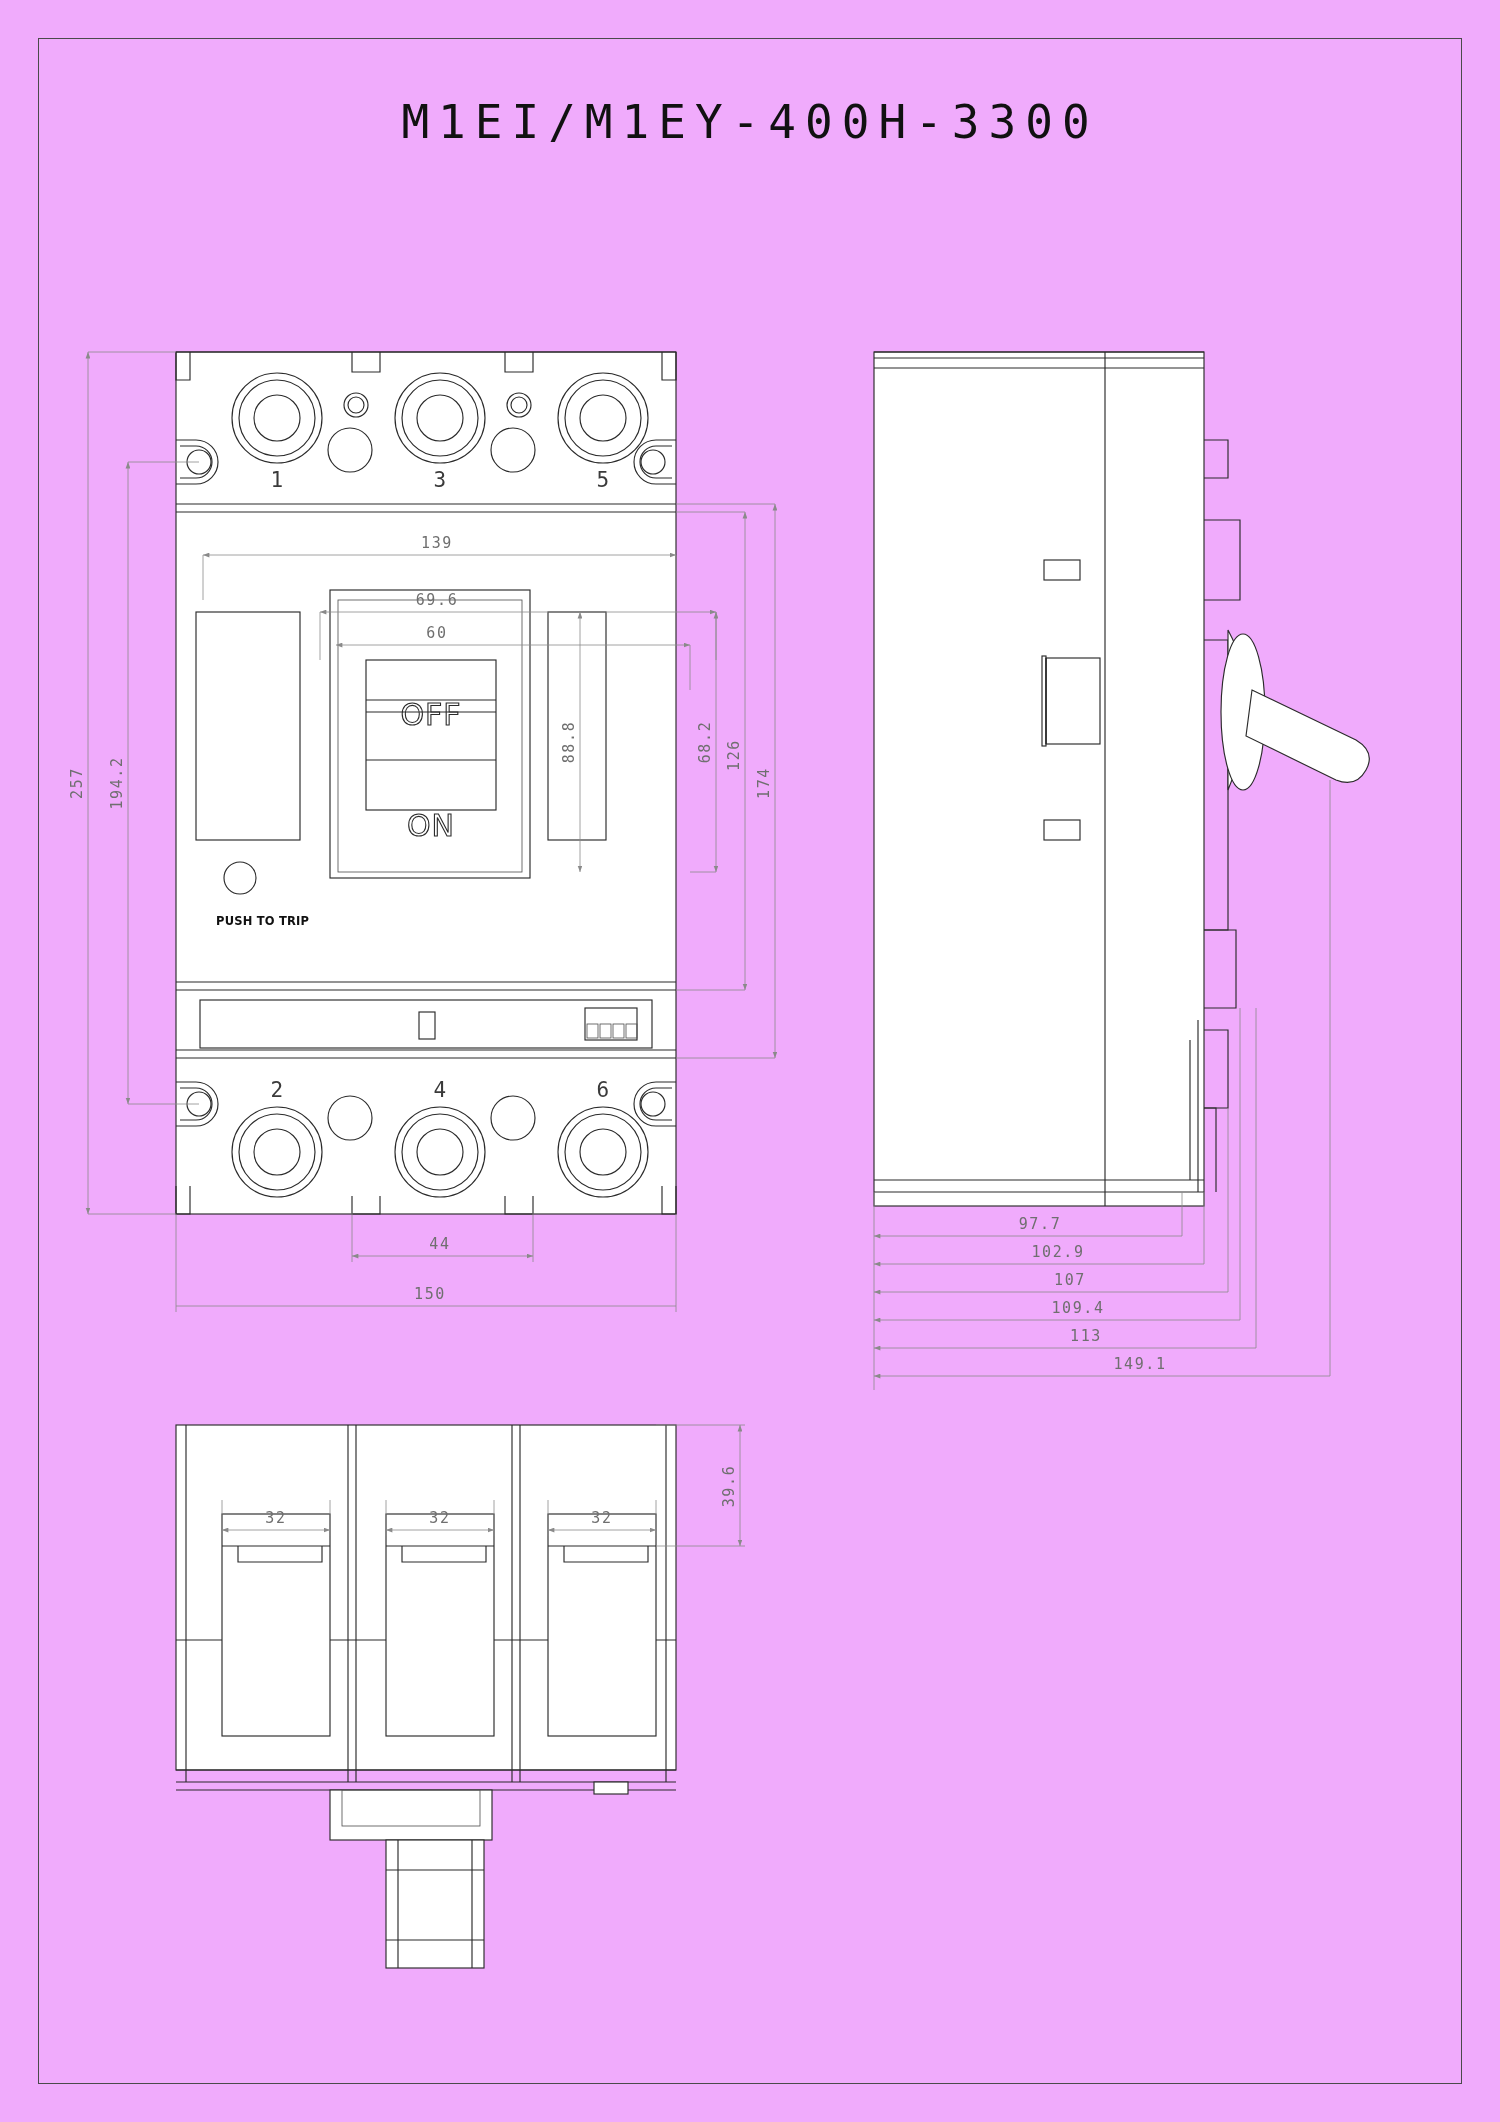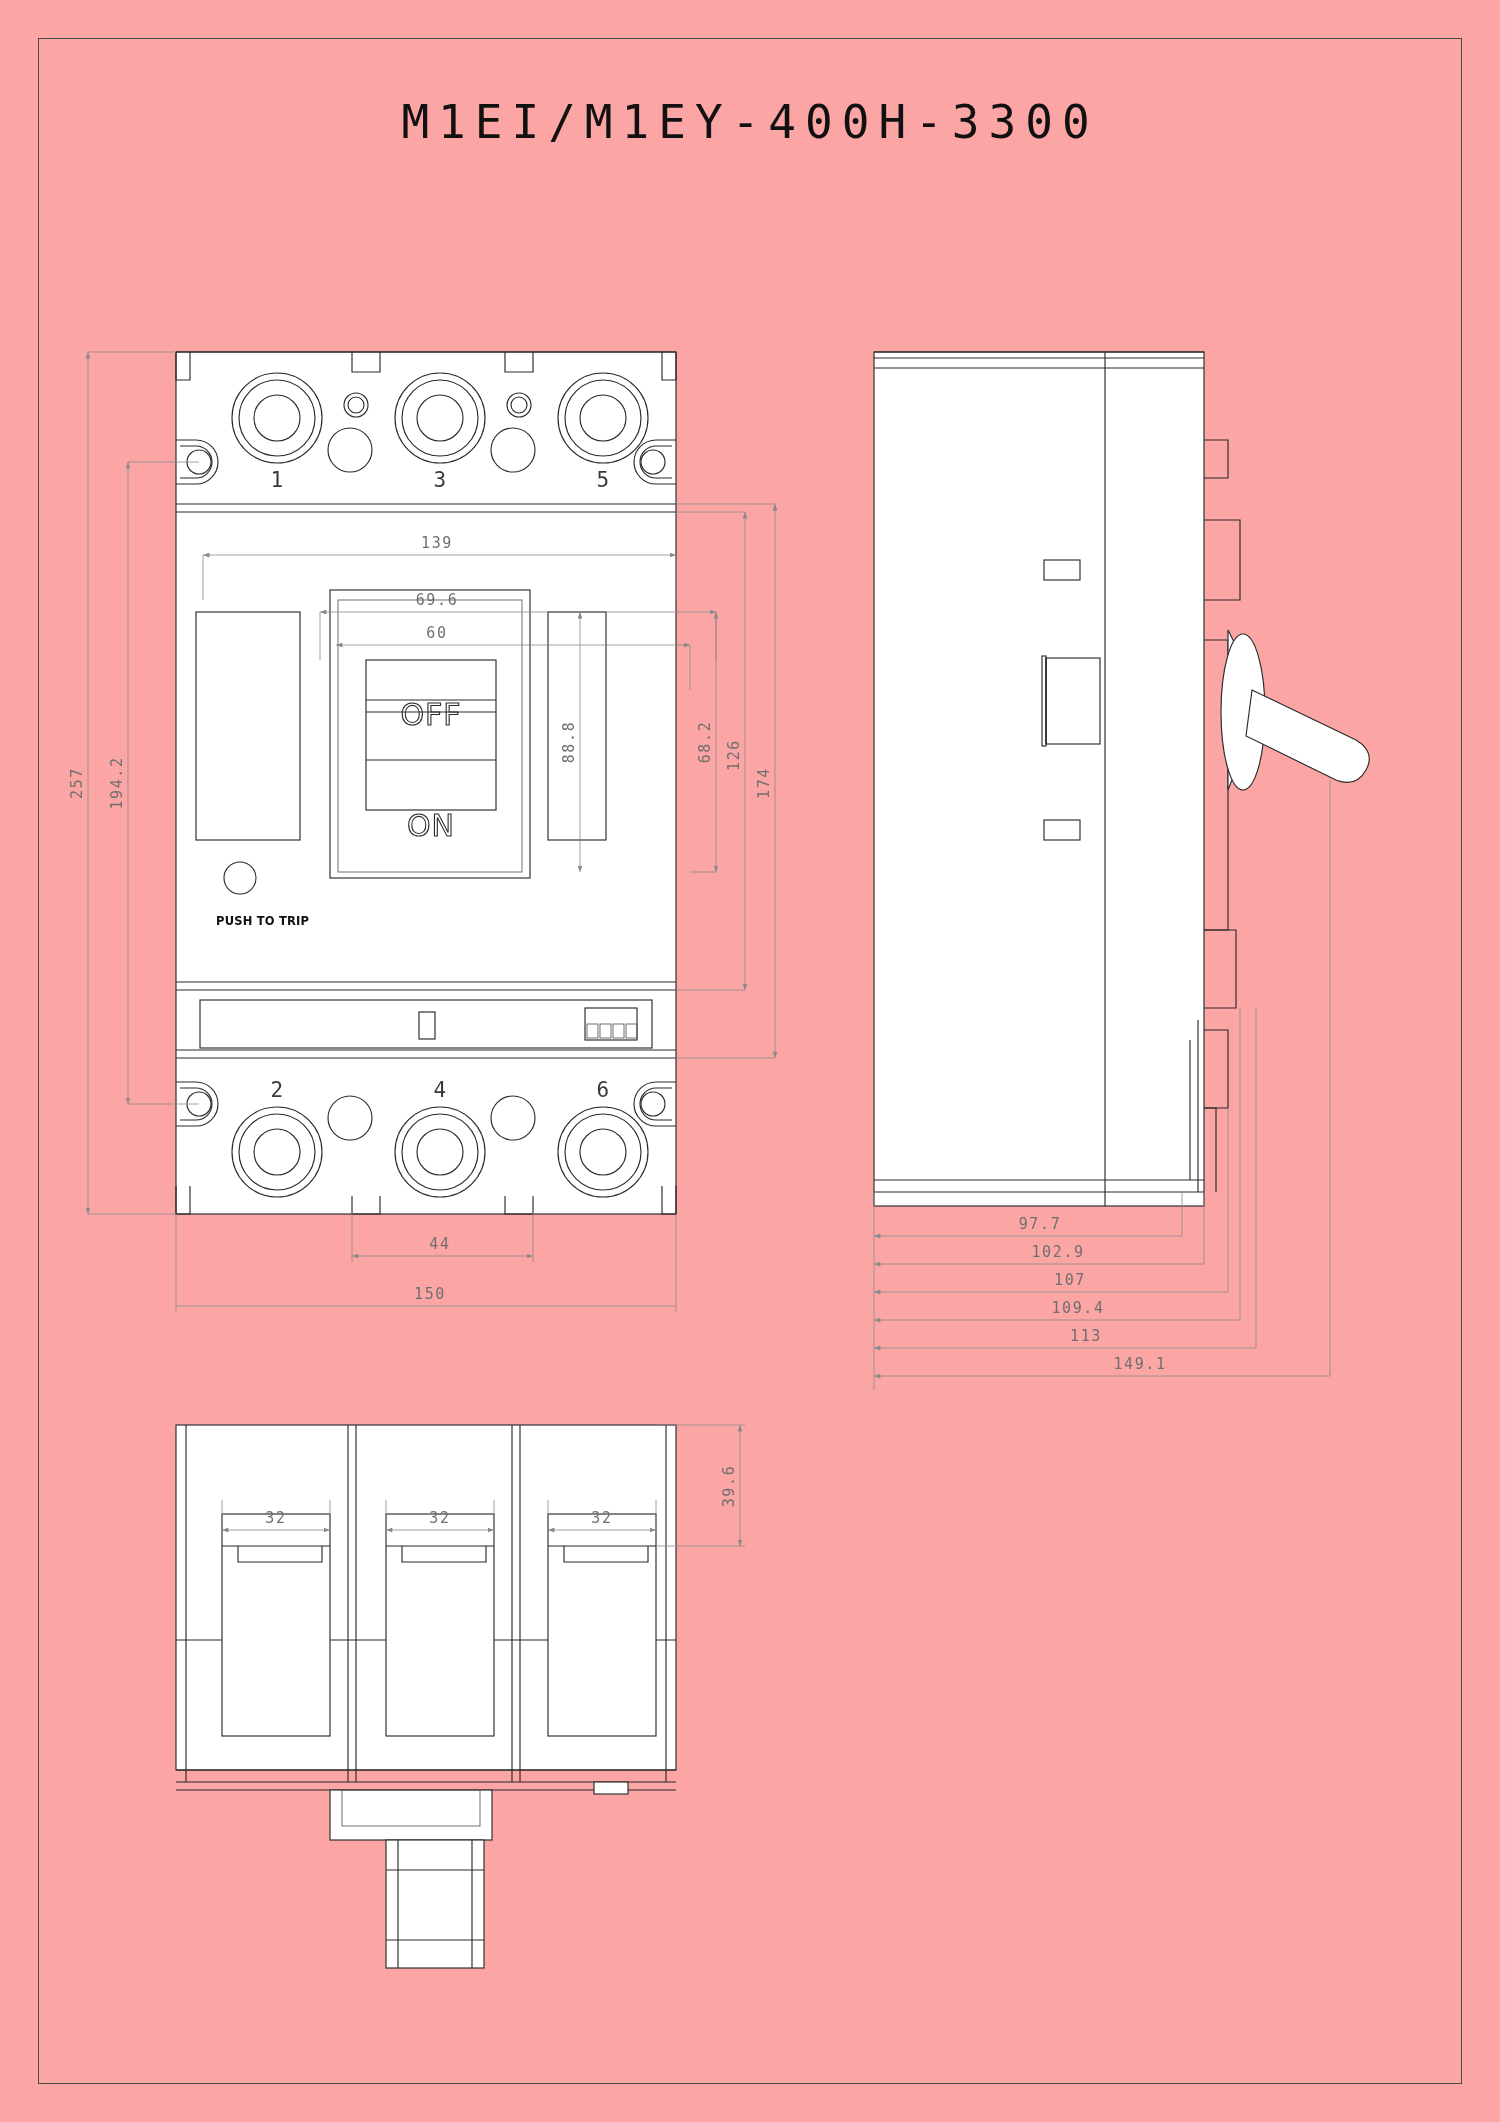--- a/index.html
+++ b/index.html
@@ -2,21 +2,21 @@
 <html><head>
 <meta charset="utf-8">
 <title>M1EI/M1EY-400H-3300</title>
 <style>
   html,body{margin:0;padding:0;background:#ffffff;}
   body{
     font-family:"DejaVu Sans Mono", monospace;
     width:1500px;height:2122px;position:relative;overflow:hidden;
   }
   #sheet{
-    position:absolute;inset:0;width:1500px;height:2122px;background:#fca5a5;
+    position:absolute;inset:0;width:1500px;height:2122px;background:#f0abfc;
   }
   .border-outer{
     position:absolute;left:38px;top:38px;width:1424px;height:2046px;
     border:1.4px solid #4a4a4a;box-sizing:border-box;
   }
   #title{
     position:absolute;left:0;top:95px;width:1500px;text-align:center;
     font-family:"DejaVu Sans Mono", monospace;
     font-size:46px;letter-spacing:9px;color:#111;font-weight:400;
     white-space:nowrap;

